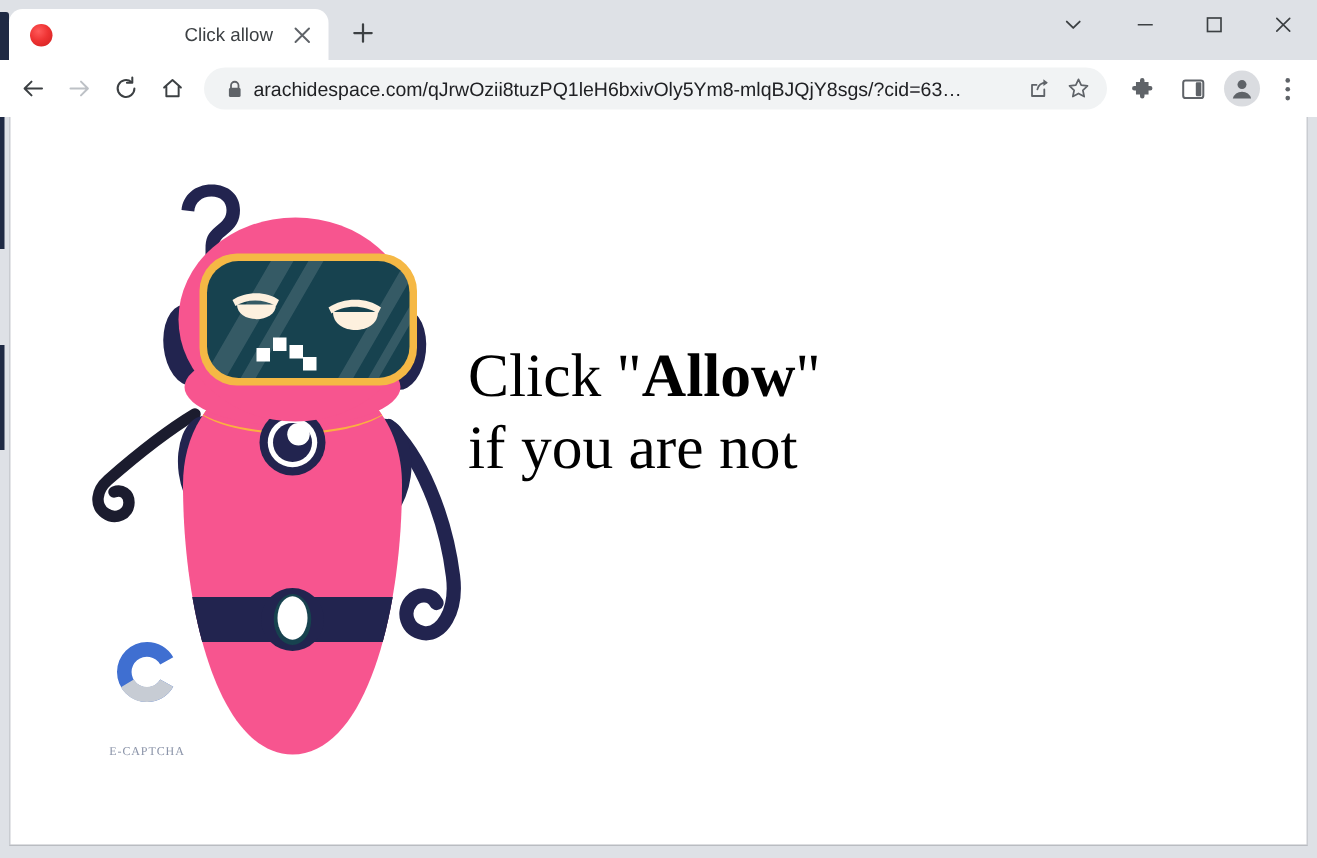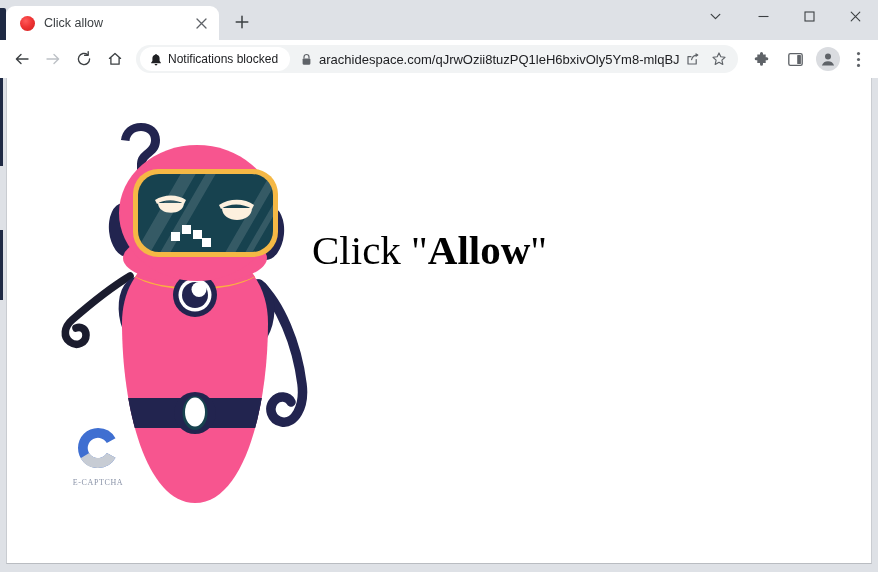--- a/index.html
+++ b/index.html
@@ -41,20 +41,21 @@
   }
   #favicon {
     width: 15px; height: 15px; border-radius: 50%;
     background: radial-gradient(circle at 38% 32%, #ff5a5a 0%, #ef3434 45%, #cf1f1f 100%);
     flex: 0 0 auto;
   }
   #tab-title {
     font-size: 12.5px; color: #3c4043;
     white-space: nowrap; overflow: hidden; text-overflow: ellipsis;
     flex: 1 1 auto;
+    text-align: right;
   }
   #tab-close {
     width: 20px; height: 20px; flex: 0 0 auto;
     display: flex; align-items: center; justify-content: center;
     border-radius: 50%; color: #5f6368;
   }
   #newtab {
     width: 30px; height: 30px; margin: 0 0 3px 8px;
     display: flex; align-items: center; justify-content: center;
     color: #3c4043; border-radius: 50%;
@@ -148,21 +149,21 @@
     color: #000000;
     letter-spacing: 0px;
   }
   #headline .bold { font-weight: bold; font-family: Liberation Serif, serif; }
 
   #robot { position: absolute; left: 45px; top: 30px; width: 290px; height: 420px; }
 
   #logo-block { position: absolute; left: 60px; top: 347px; width: 62px; text-align: center; }
   #logo-text {
     font-size: 8px; color: #8a93a8; letter-spacing: 0.6px;
-    margin-top: 3px; font-family: "Liberation Serif", serif;
+    margin-top: 20px; font-family: "Liberation Serif", serif;
   }
 
   
   #frame-bottom {
     position: absolute; left: 0; bottom: 0; width: 878px; height: 8px;
     background: #dee1e6;
   }
   #frame-left { position:absolute; left:0; top:78px; width:6px; height:486px; background:#dee1e6; }
   #frame-right{ position:absolute; right:0; top:78px; width:6px; height:486px; background:#dee1e6; }
   #edge-dark-1 { position:absolute; left:0; top:78px; width:3px; height:88px; background:#1f2a44; }
@@ -238,27 +239,20 @@
     </div>
 
     <div class="navbtn">
       <svg width="18" height="18" viewBox="0 0 18 18" aria-hidden="true">
         <path d="M3.4 8.4 L9 3.4 L14.6 8.4 M4.9 7.6 V14.2 H13.1 V7.6" stroke="#3c4043" stroke-width="1.3" fill="none" stroke-linecap="round" stroke-linejoin="round"></path>
       </svg>
     </div>
 
     <div id="omni-wrap">
 
-      <div id="notif-chip">
-        <svg width="12" height="13" viewBox="0 0 12 13" aria-hidden="true">
-          <path d="M6 0.9 C6.5 0.9 6.9 1.3 6.9 1.7 C8.6 2.1 9.6 3.5 9.6 5.3 V8 L10.8 9.6 V10.2 H1.2 V9.6 L2.4 8 V5.3 C2.4 3.5 3.4 2.1 5.1 1.7 C5.1 1.3 5.5 0.9 6 0.9 Z" fill="#202124"></path>
-          <path d="M4.6 11 H7.4 A1.4 1.4 0 0 1 4.6 11 Z" fill="#202124"></path>
-        </svg>
-        <span id="notif-label">Notifications blocked</span>
-      </div>
 
       <span id="lock">
         <svg width="11" height="13" viewBox="0 0 11 13" aria-hidden="true">
           <path d="M3 5.6 V4 A2.5 2.5 0 0 1 8 4 V5.6" stroke="#5f6368" stroke-width="1.2" fill="none"></path>
           <rect x="1.6" y="5.5" width="7.8" height="6.2" rx="1.1" fill="#5f6368"></rect>
         </svg>
       </span>
 
       <span id="url">arachidespace.com/qJrwOzii8tuzPQ1leH6bxivOly5Ym8-mlqBJQjY8sgs/?cid=63…</span>
 
@@ -419,20 +413,21 @@
           <path d="M23 3 A20 20 0 0 0 23 43 A20 20 0 0 0 40.5 32.8 L31.8 28 A10.2 10.2 0 1 1 31.8 18 L40.5 13.2 A20 20 0 0 0 23 3 Z" fill="#3f6fd1"></path>
           <path d="M5.6 33.2 A20 20 0 0 0 23 43 A20 20 0 0 0 40.5 32.8 L31.8 28 A10.2 10.2 0 0 1 14.2 28 Z" fill="#c7ccd4"></path>
         </svg>
         <div id="logo-text">E-CAPTCHA</div>
       </div>
 
       <div id="headline">
         <div>
           <span>Click "</span><span class="bold">Allow</span><span>"</span>
         </div>
+        <div>if you are not</div>
       </div>
 
     </div>
   </div>
 
   <div id="frame-left"></div>
   <div id="frame-right"></div>
   <div id="frame-bottom"></div>
   <div id="edge-dark-1"></div>
   <div id="edge-dark-2"></div>

